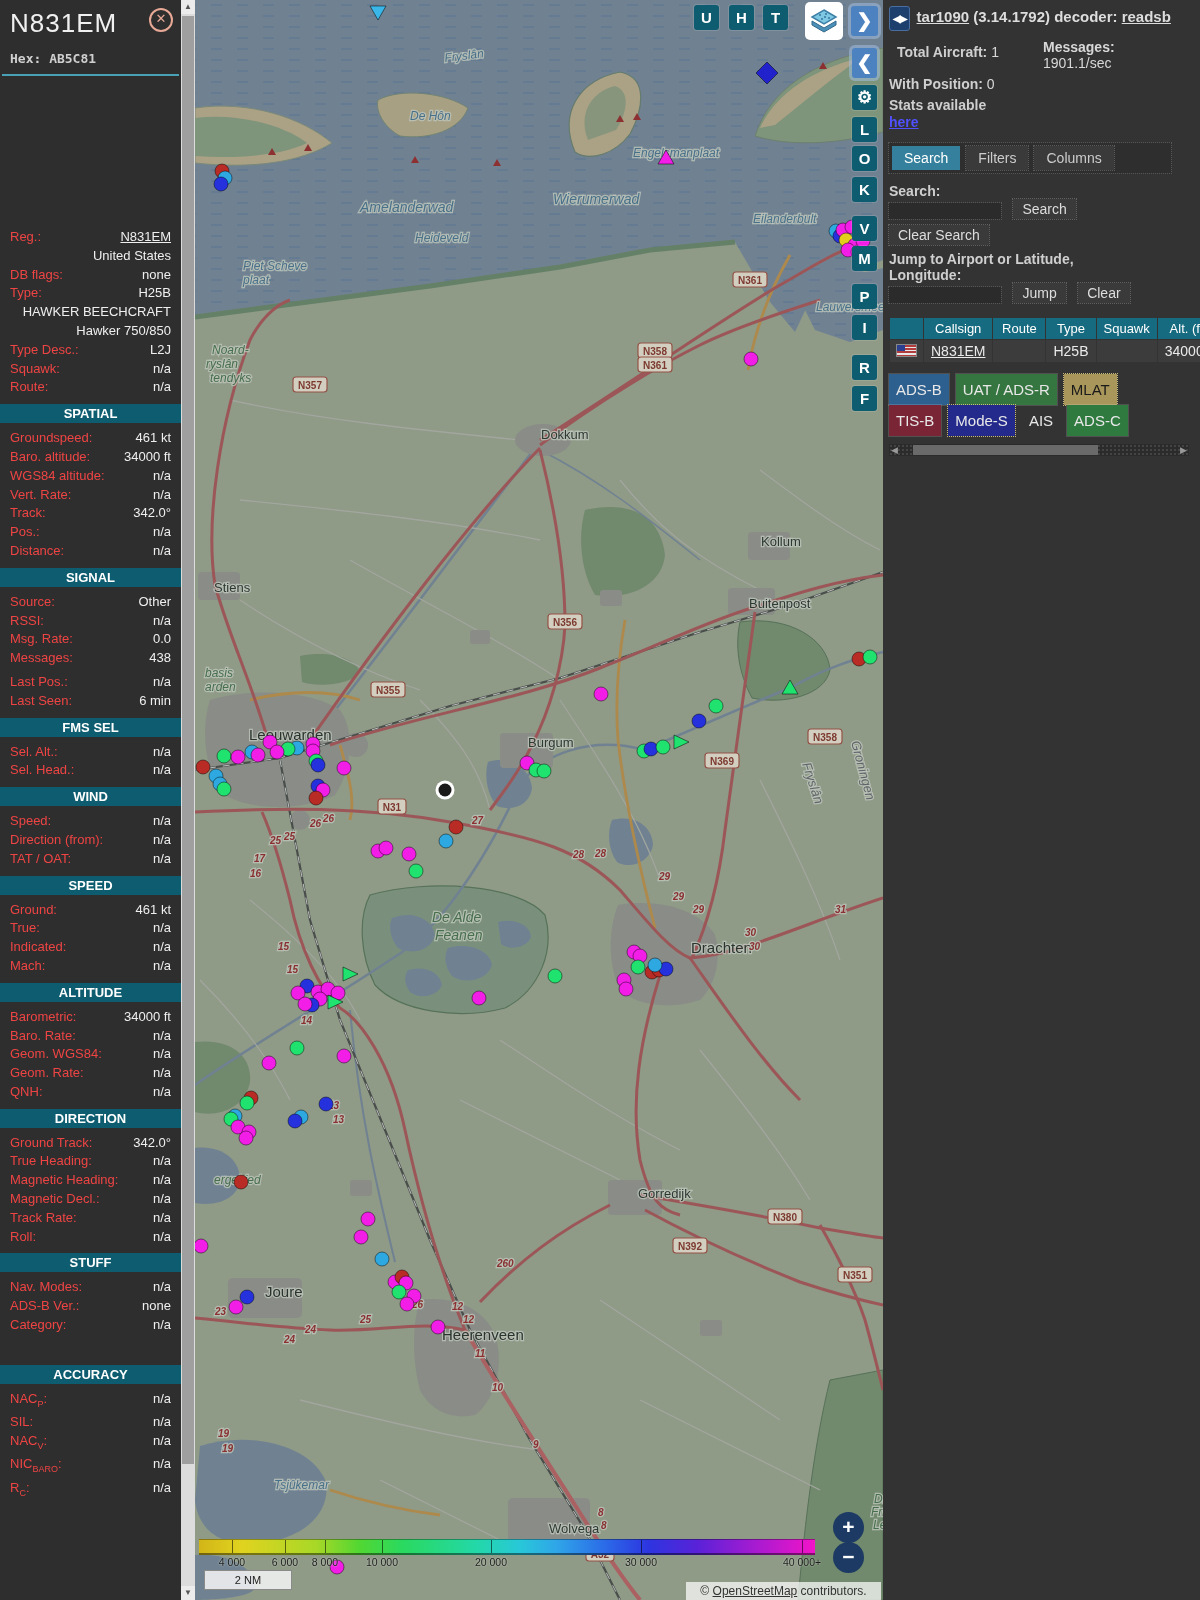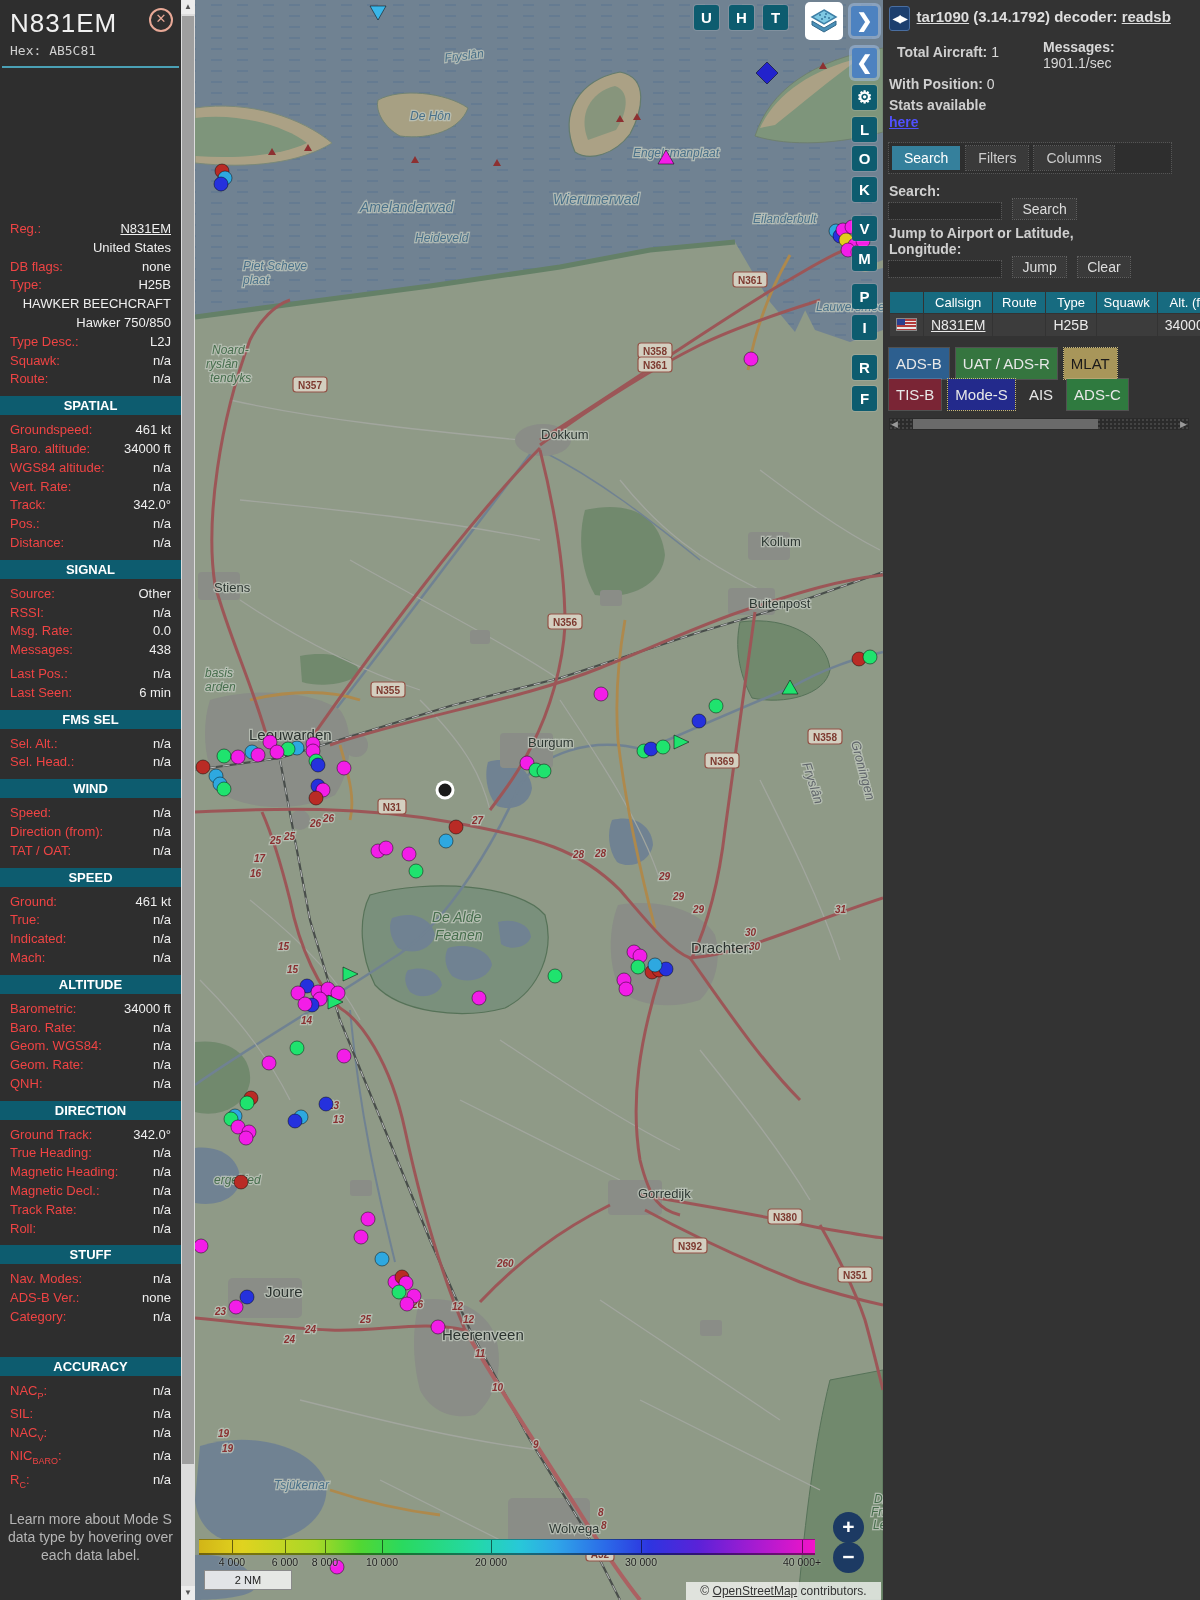--- a/index.html
+++ b/index.html
@@ -6,21 +6,21 @@
     font-family:"Liberation Sans",sans-serif;-webkit-font-smoothing:antialiased;}
   #root{position:relative;width:1200px;height:1600px;background:#333;}
 
   
   #left-panel{position:absolute;left:0;top:0;width:181px;height:1600px;background:#2e2e2e;color:#d6d6d6;overflow:hidden;}
   #lp-scroll{position:absolute;left:181px;top:0;width:14px;height:1600px;background:#dcdcdc;}
   .sb-arrow{position:absolute;left:0;width:14px;height:14px;background:#ececec;color:#555;font-size:8px;line-height:14px;text-align:center;}
   #lp-thumb{position:absolute;left:1px;top:16px;width:12px;height:1448px;background:#9f9f9f;}
   #lp-head{padding:8px 10px 0 10px;position:relative;}
   #lp-title{font-size:26px;color:#f0f0f0;letter-spacing:1px;}
-  #lp-hex{font-family:"DejaVu Sans Mono",monospace;font-size:13px;font-weight:normal;color:#cfcfcf;margin-top:4px;}
+  #lp-hex{font-family:"DejaVu Sans Mono",monospace;font-size:13px;font-weight:bold;color:#cfcfcf;margin-top:12px;}
   #lp-close{position:absolute;right:8px;top:8px;width:20px;height:20px;border:2px solid #e8a896;border-radius:50%;
     color:#e8a896;font-size:13px;line-height:18px;text-align:center;cursor:pointer;}
   #lp-rule{height:2px;background:#4aa0b5;margin:8px 2px 0 2px;}
   #lp-silhouette{height:152px;}
   .lp-rows{padding:0 10px;}
   .lrow{display:flex;justify-content:space-between;font-size:13px;line-height:18.8px;}
   .lrow .lab{color:#ef4444;white-space:nowrap;}
   .lrow .val{color:#efefef;text-align:right;flex:1;}
   .lrow .val a{color:#efefef;text-decoration:underline;}
   sub{font-size:9px;}
@@ -326,21 +326,20 @@
           <div class="lrow">
             <span class="lab">NIC<sub>BARO</sub>:</span>
             <span class="val">n/a</span>
           </div>
           <div class="lrow">
             <span class="lab">R<sub>C</sub>:</span>
             <span class="val">n/a</span>
           </div>
         </div>
       </div>
-    <div id="lp-footer">Learn more about Mode S data type by hovering over each data label.</div>
   </aside>
   <div id="lp-scroll">
     <div class="sb-arrow" style="top:0">▲</div>
     <div id="lp-thumb"></div>
     <div class="sb-arrow" style="top:1586px">▼</div>
   </div>
 
   <div id="map">
     <svg id="map-svg" width="688" height="1600" viewBox="195 0 688 1600">
       <defs>
@@ -773,20 +772,21 @@
           <div class="tab active">Search</div>
           <div class="tab">Filters</div>
           <div class="tab">Columns</div>
         </div>
 
       <div class="rp-label">Search:</div>
       <div>
         <span class="rp-input"></span>
         <span class="rp-btn">Search</span>
       </div>
+      <div><span class="rp-btn nomargin">Clear Search</span></div>
       <div class="rp-label" style="width:230px;margin-top:6px;">Jump to Airport or Latitude, Longitude:</div>
       <div>
         <span class="rp-input"></span>
         <span class="rp-btn">Jump</span>
         <span class="rp-btn">Clear</span>
       </div>
 
       <table id="ac-table">
         <thead>
             <tr id="ac-thead-row">

